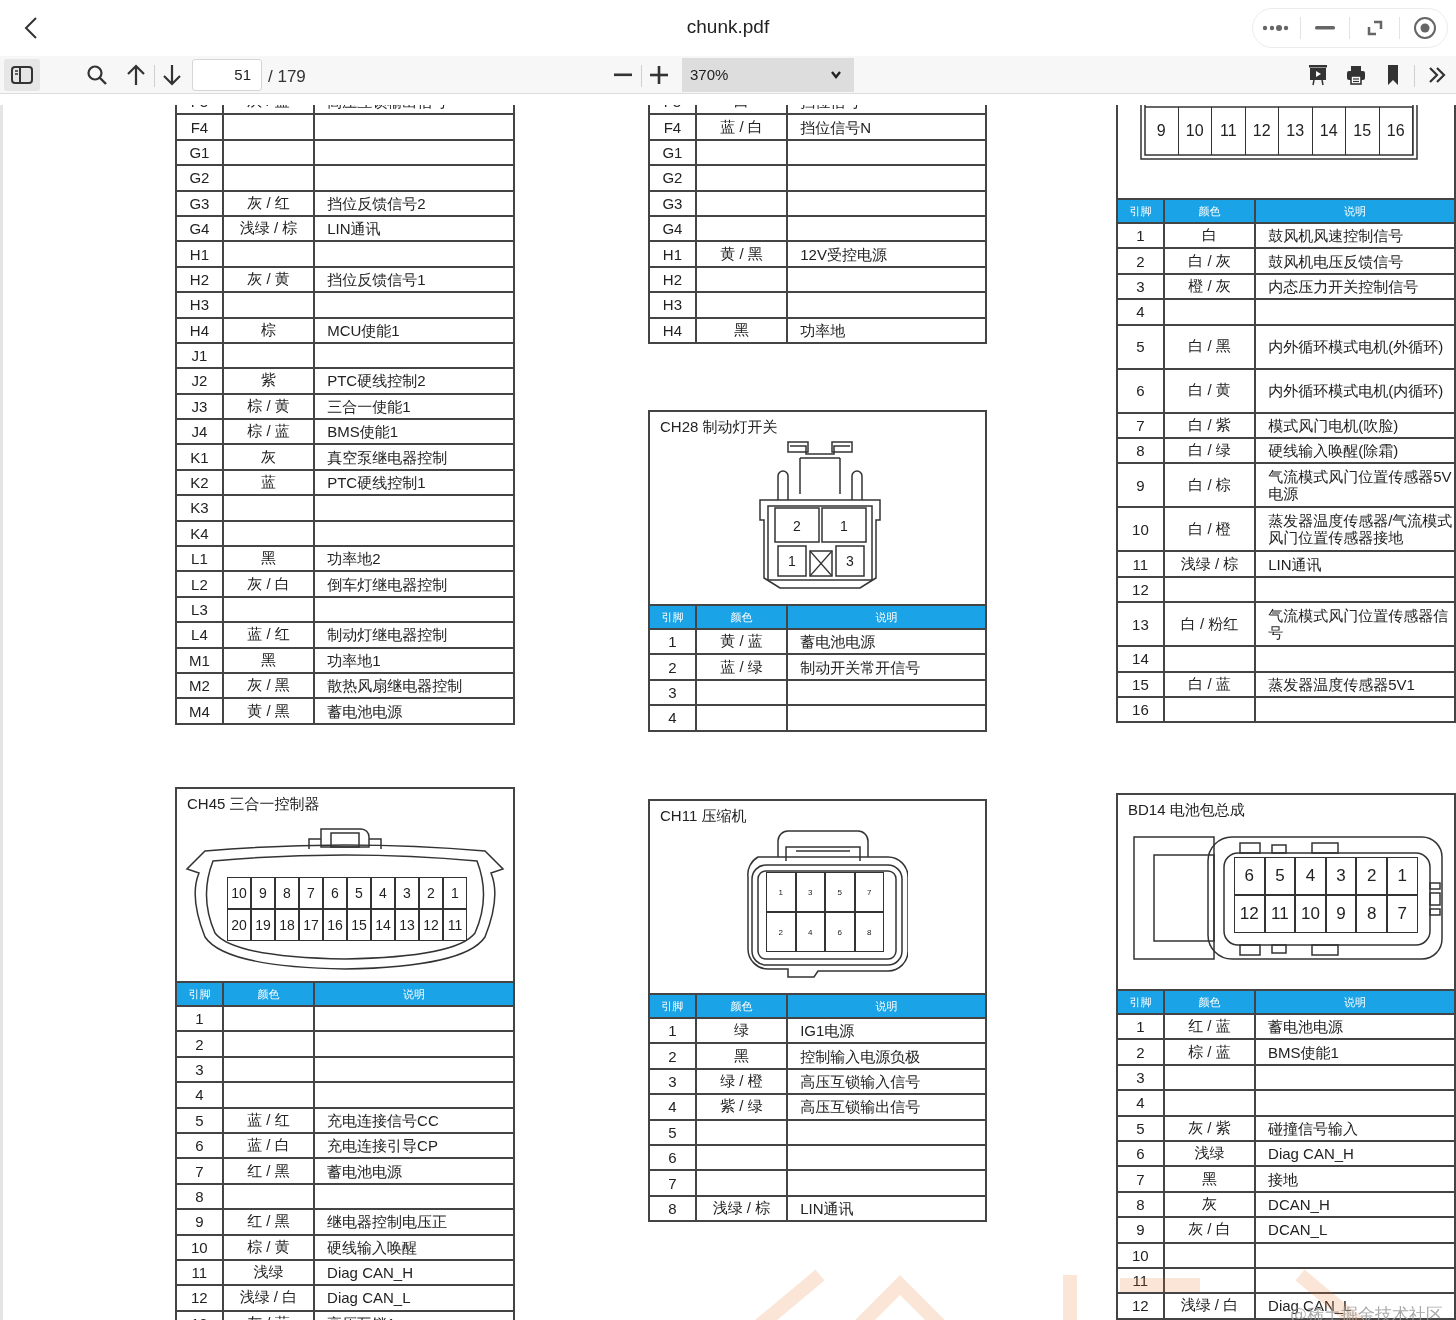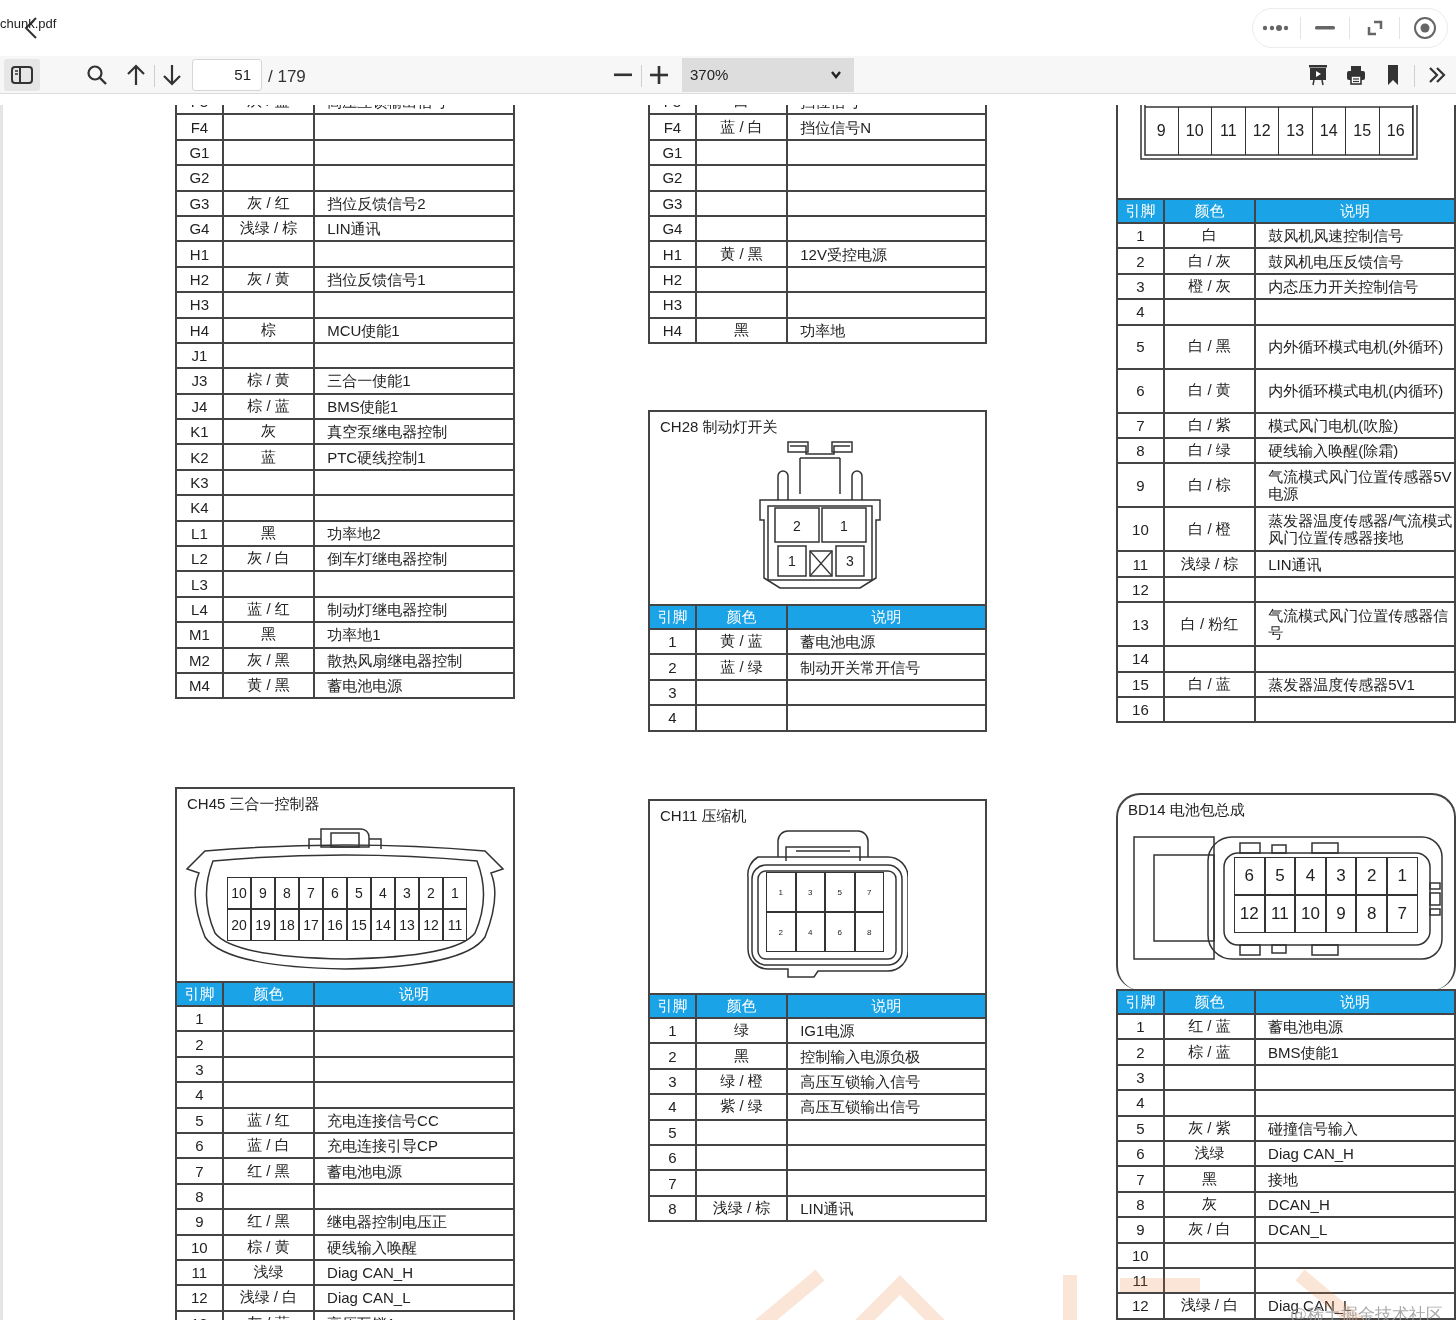--- a/index.html
+++ b/index.html
@@ -2,21 +2,21 @@
 <html><head>
 <meta charset="utf-8">
 <style>
   * { box-sizing: border-box; margin: 0; padding: 0; }
   html, body { width: 1456px; height: 1320px; overflow: hidden; background: #fff; font-family: "DejaVu Sans", "Liberation Sans", sans-serif; color: #222; }
 
   
   .titlebar { position: absolute; left: 0; top: 0; width: 1456px; height: 56px; background: #fff; }
   .back-btn { position: absolute; left: 18px; top: 12px; width: 26px; height: 32px; cursor: pointer; }
   .back-btn svg { width: 26px; height: 32px; }
-  .doc-title { position: absolute; left: 0; right: 0; top: 16px; font-size: 13px; color: #222; font-family: "Liberation Sans", sans-serif; }
+  .doc-title { position: absolute; left: 0; right: 0; top: 16px; text-align: center; font-size: 19px; color: #222; font-family: "Liberation Sans", sans-serif; }
   .win-controls { position: absolute; right: 8px; top: 8px; height: 40px; width: 196px; border: 1px solid #ececec; border-radius: 20px; display: flex; align-items: center; justify-content: space-around; background: #fff; }
   .win-controls .wc { width: 40px; height: 32px; display: flex; align-items: center; justify-content: center; cursor: pointer; position: relative; }
   .win-controls .sep { width: 1px; height: 22px; background: #e3e3e3; }
 
   
   .toolbar { position: absolute; left: 0; top: 56px; width: 1456px; height: 38px; background: #f7f7f7; border-bottom: 1px solid #dcdcdc; }
   .tb-btn { position: absolute; top: 3px; height: 32px; display: flex; align-items: center; justify-content: center; cursor: pointer; }
   .tb-btn svg { display: block; }
   .sidebar-toggle { left: 4px; width: 36px; background: #e6e6e6; border-radius: 3px; }
   .page-input { position: absolute; left: 192px; top: 3px; width: 70px; height: 32px; border: 1px solid #d6d6d6; border-radius: 3px; background: #fff; font-size: 15px; text-align: right; padding-right: 10px; line-height: 30px; font-family: "Liberation Sans", sans-serif; color: #222; }
@@ -27,21 +27,21 @@
 
   
   .page { position: absolute; left: 0; top: 105px; width: 1456px; height: 1309px; background: #fff; overflow: hidden; text-decoration: underline; }
   .left-edge { position: absolute; left: 0; top: 0; width: 3px; height: 100%; background: #e5e5e5; }
 
   table.pins { position: absolute; border-collapse: collapse; font-family: "Liberation Sans", sans-serif; font-size: 15px; color: #222; }
   table.pins td, table.pins th { border: 2px solid #444; height: 25.4px; padding: 0; font-weight: normal; }
   table.pins td.pin { text-align: center; }
   table.pins td.color { text-align: center; }
   table.pins td.desc { text-align: left; padding-left: 12px; line-height: 17px; }
-  table.pins th { background: #1aa3e6; color: #fff; font-size: 15px; height: 24px; }
+  table.pins th { background: #1aa3e6; color: #fff; font-size: 11px; height: 24px; }
   table.pins tr.tall td { height: 44px; }
 
   .connector-box { position: absolute; border: 2px solid #444; border-bottom: none; background: #fff; }
   .connector-title { position: absolute; left: 10px; top: 6px; font-size: 15px; color: #222; font-family: "Liberation Sans", sans-serif; }
   .diagram { position: absolute; }
 
   .watermark { position: absolute; left: 1290px; top: 1198px; font-size: 17px; color: #9a9a9a; font-family: "DejaVu Serif", serif; opacity: 0.85; white-space: nowrap; }
   .wm-bg { position: absolute; left: 740px; top: 1160px; width: 716px; height: 70px; opacity: 0.18; }
 </style>
 </head>
@@ -222,20 +222,25 @@
         </tr>
         <tr>
           <td class="pin">H4</td>
           <td class="color">棕</td>
           <td class="desc">MCU使能1</td>
         </tr>
         <tr>
           <td class="pin">J1</td>
           <td class="color"></td>
           <td class="desc"></td>
+        </tr>
+        <tr>
+          <td class="pin">J2</td>
+          <td class="color">紫</td>
+          <td class="desc">PTC硬线控制2</td>
         </tr>
         <tr>
           <td class="pin">J3</td>
           <td class="color">棕 / 黄</td>
           <td class="desc">三合一使能1</td>
         </tr>
         <tr>
           <td class="pin">J4</td>
           <td class="color">棕 / 蓝</td>
           <td class="desc">BMS使能1</td>
@@ -718,21 +723,21 @@
           <td class="desc"></td>
         </tr>
         <tr>
           <td class="pin">8</td>
           <td class="color">浅绿 / 棕</td>
           <td class="desc">LIN通讯</td>
         </tr>
       </tbody>
   </table>
 
-  <div class="connector-box" style="left:1116px;top:688px;width:340px;height:197px;border-radius:24px;">
+  <div class="connector-box" style="left:1116px;top:688px;width:340px;height:197px;">
     <div class="connector-title">BD14 电池包总成</div>
     <svg class="diagram" style="left:14px;top:40px;" width="312" height="130" viewBox="0 0 312 130">
       <rect x="2" y="2" width="80" height="122" fill="none" stroke="#333" stroke-width="1.5"></rect>
       <rect x="22" y="20" width="60" height="86" fill="none" stroke="#333" stroke-width="1.5"></rect>
       <path d="M100 2 H290 a20 20 0 0 1 20 20 V104 a20 20 0 0 1 -20 20 H100 a24 24 0 0 1 -24 -24 V26 a24 24 0 0 1 24 -24 Z" fill="none" stroke="#333" stroke-width="1.5"></path>
       <rect x="92" y="18" width="206" height="92" rx="14" fill="none" stroke="#333" stroke-width="1.5"></rect>
       <rect x="108" y="8" width="20" height="10" fill="none" stroke="#333" stroke-width="1.5"></rect>
       <rect x="140" y="10" width="14" height="8" fill="none" stroke="#333" stroke-width="1.5"></rect>
       <rect x="180" y="8" width="26" height="10" fill="none" stroke="#333" stroke-width="1.5"></rect>
       <rect x="108" y="110" width="20" height="10" fill="none" stroke="#333" stroke-width="1.5"></rect>

